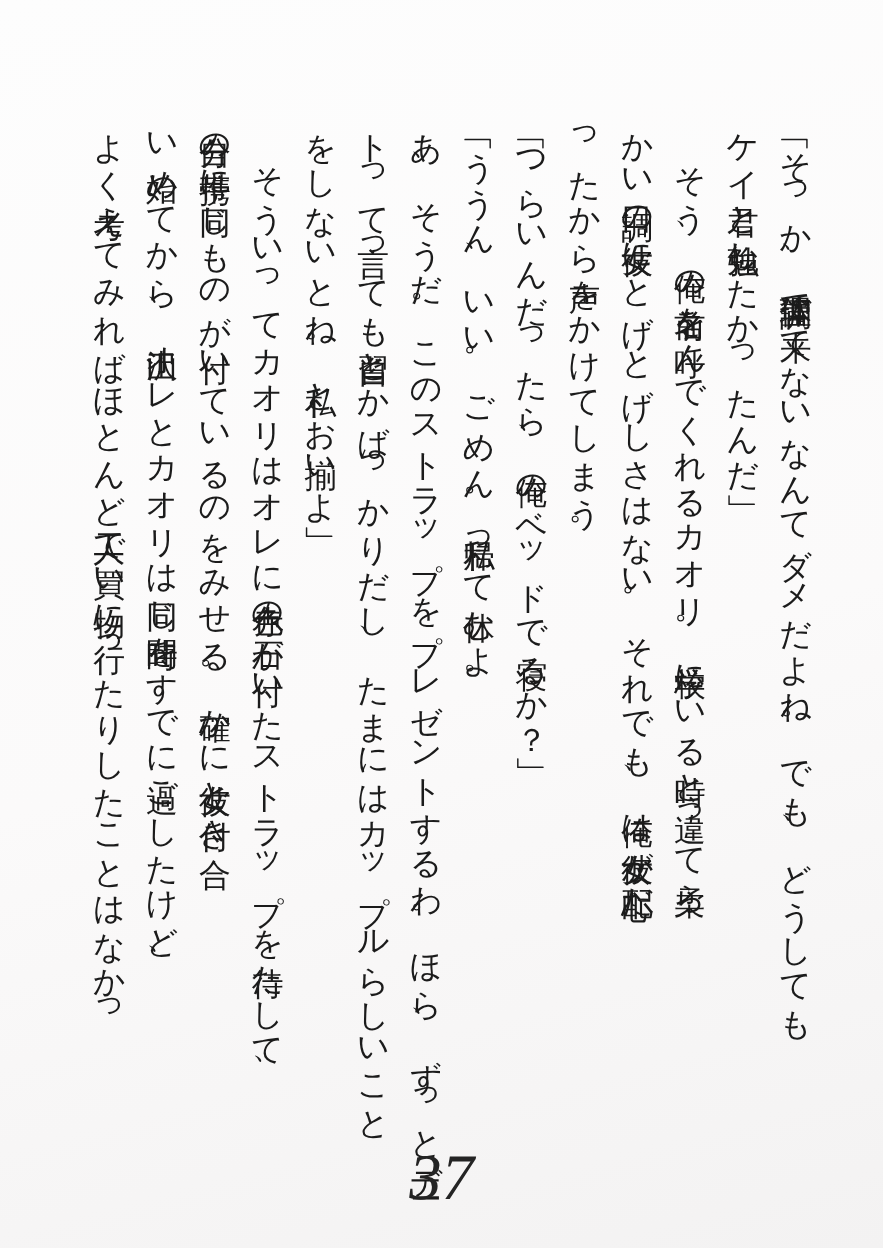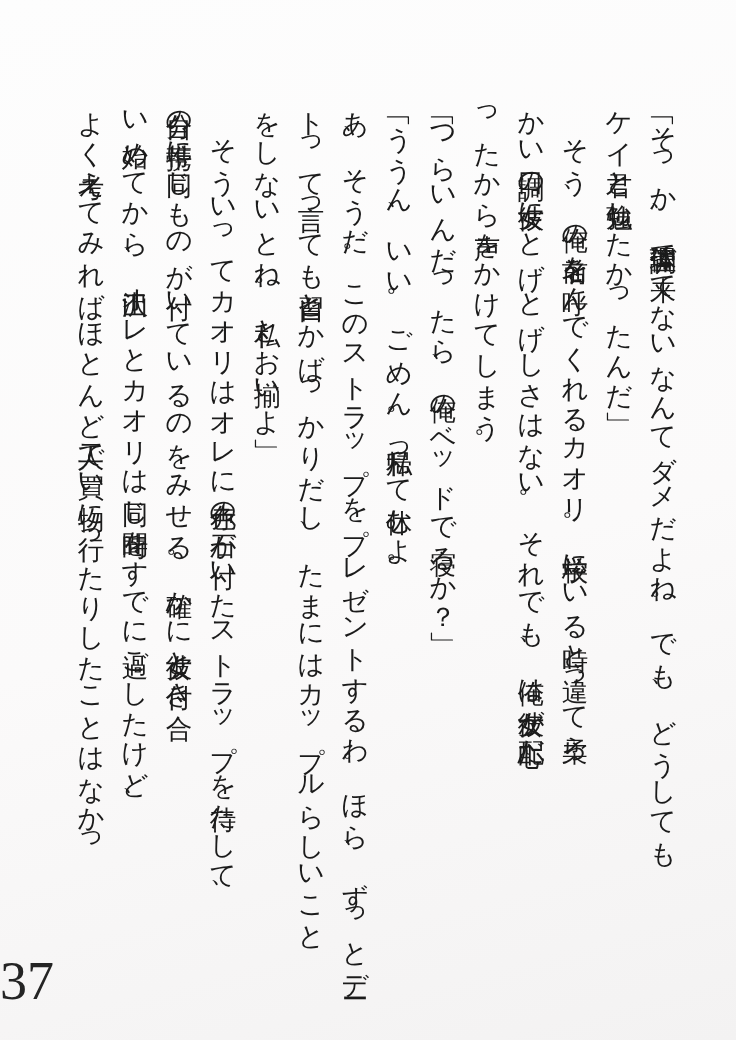--- a/index.html
+++ b/index.html
@@ -33,24 +33,25 @@
     height: 848px;
     white-space: nowrap;
   }
   .indent-full { text-indent: 1em; }
   .indent-half { text-indent: 0.55em; }
   .page-number {
     position: absolute;
     top: 952px;
     left: 0;
     width: 736px;
-    text-align: left;
+    text-align: center;
     font-size: 54px;
     line-height: 1.1;
     color: #242424;
+    font-style: italic;
   }
 </style>
 </head>
 <body>
 
 <div class="page">
 
   <main class="text-block">
     <p class="indent-half">「そっか、体調管理で来てないなんてダメだよね。でも、どうしても</p>
     <p>ケイ君と勉強したかったんだ」</p>

